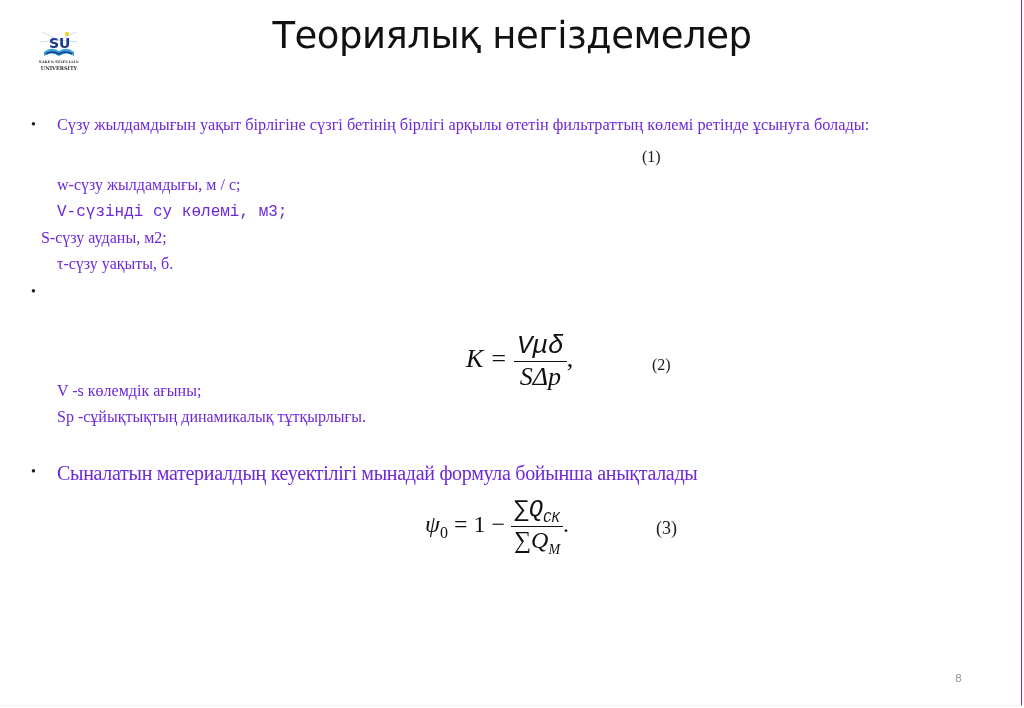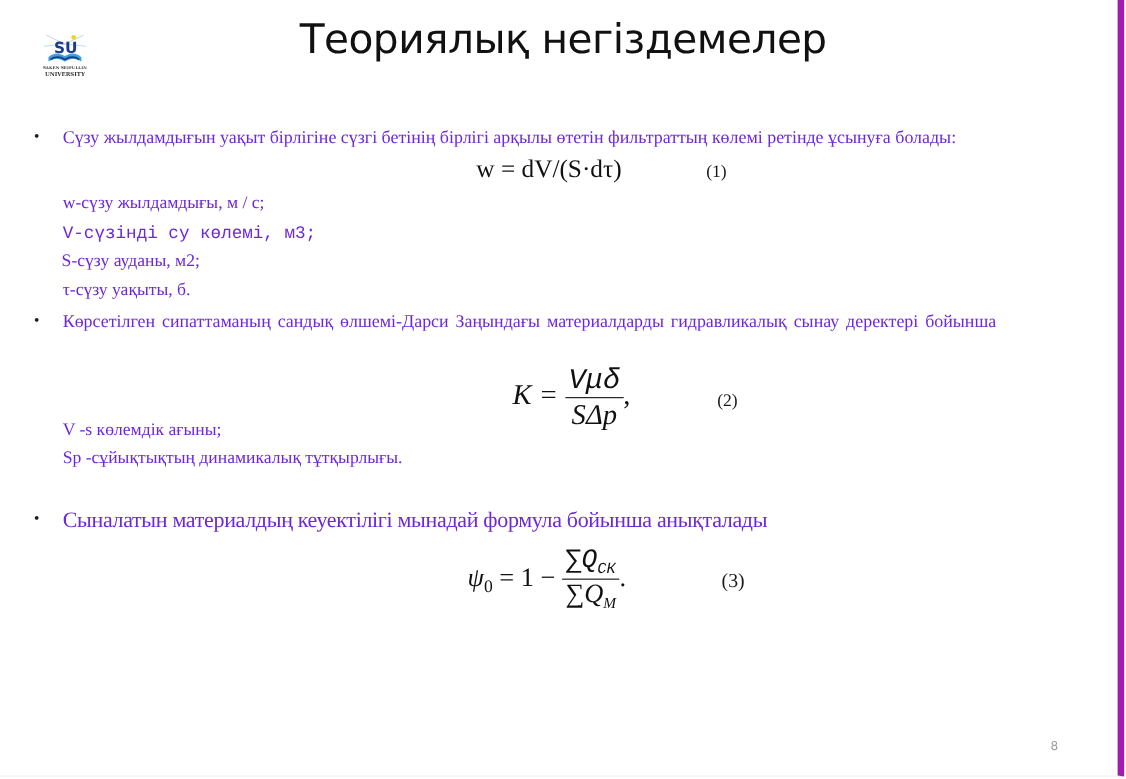--- a/index.html
+++ b/index.html
@@ -8,21 +8,21 @@
       width: 1024px;
       height: 708px;
       background: #ffffff;
       overflow: hidden;
     }
     .slide {
       position: relative;
       width: 1022px;
       height: 706px;
       background: #ffffff;
-      border-right: 6px solid #a21caf;
+      border-right: 1px solid #a21caf;
       border-bottom: 1px solid #f2f2f2;
       box-sizing: border-box;
     }
     .logo {
       position: absolute;
       left: 36px;
       top: 26px;
       width: 46px;
       height: 48px;
     }
@@ -116,30 +116,28 @@
     </svg>
     <div class="logo-text l1">SAKEN SEIFULLIN</div>
     <div class="logo-text l2">UNIVERSITY</div>
   </div>
 
   <div class="title">Теориялық негіздемелер</div>
 
   <span class="bullet" style="left:31px; top:117px;">•</span>
   <div class="txt" style="left:57px; top:115px; font-size:16.3px;">Сүзу жылдамдығын уақыт бірлігіне сүзгі бетінің бірлігі арқылы өтетін фильтраттың көлемі ретінде ұсынуға болады:</div>
 
-  <div class="formula" style="left:433px; top:141px; font-size:23px;">w = dV/(S·dτ)</div>
   <div class="eqnum" style="left:642px; top:148px;">(1)</div>
 
   <div class="txt" style="left:57px; top:176px;">w-сүзу жылдамдығы, м / с;</div>
   <div class="txt" style="left:57px; top:203px;font-family:Liberation Mono, monospace;">V-сүзінді су көлемі, м3;</div>
-  <div class="txt" style="left:56px; top:229px;font-family:Liberation Serif, serif;">S-сүзу ауданы, м2;</div>
+  <div class="txt" style="left:41px; top:229px;font-family:Liberation Serif, serif;">S-сүзу ауданы, м2;</div>
   <div class="txt" style="left:57px; top:255px;">τ-сүзу уақыты, б.</div>
 
   <span class="bullet" style="left:31px; top:284px;">•</span>
-  <div class="txt" style="left:57px; top:282px; font-size:16.3px; word-spacing:2.2px;">Көрсетілген сипаттаманың сандық өлшемі-Дарси Заңындағы материалдарды гидравликалық сынау деректері бойынша</div>
 
   <div class="formula" style="left:466px; top:331px; font-size:26px;">
     <span class="it">K =</span>
     <span class="frac">
       <span class="num it">Vμδ</span>
       <span class="den it">SΔp</span>
     </span><span>,</span>
   </div>
   <div class="eqnum" style="left:652px; top:356px;">(2)</div>
 

